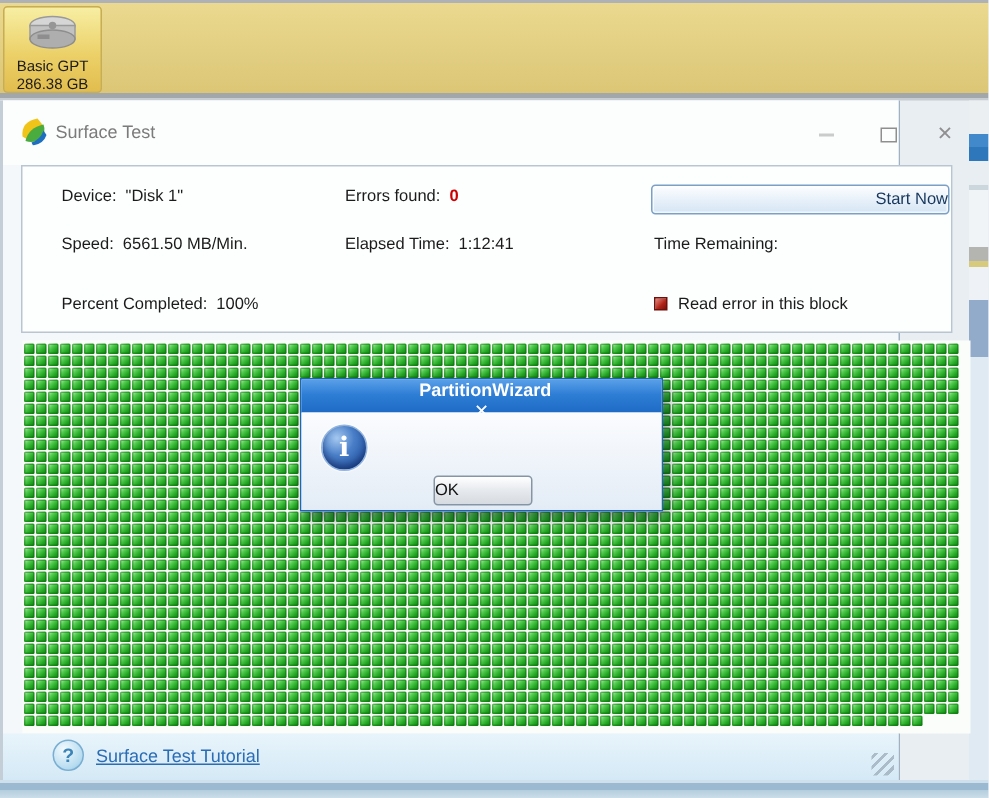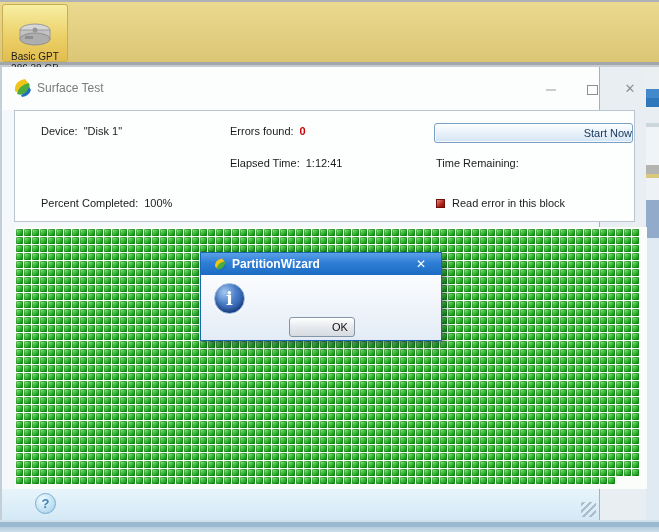--- a/index.html
+++ b/index.html
@@ -4,21 +4,21 @@
 <style>
   * { margin:0; padding:0; box-sizing:border-box; }
   body { font-family:"Liberation Sans", sans-serif; background:#dfe7ee; }
   .screen { position:relative; width:659px; height:532px; overflow:hidden; background:#e9eef3; }
 
   
   .disk-strip { position:absolute; left:0; top:0; width:659px; height:67px;
     background:linear-gradient(180deg,#aeb2b6 0,#aeb2b6 2px,#ead98f 2px,#dcc676 62px,#a2a7ab 62px,#a2a7ab 65px,#c6ccd1 65px); }
   .disk-cell { position:absolute; left:2px; top:4px; width:66px; height:58px;
     background:linear-gradient(180deg,#f7eea3,#ecd169 55%,#e2bd4e); border:1px solid #c9ad52; border-radius:3px;
-    text-align:center; padding-top:16px; }
+    text-align:center; padding-top:3px; }
   .disk-cell .lbl { font-size:10px; color:#1c1c1c; line-height:12px; }
   .partition-cell { position:absolute; left:71px; top:5px; width:586px; height:55px;
     background:linear-gradient(180deg,#fefefc,#f2f5ef 70%,#e9efe9); border:1px solid #bdbcab; border-radius:2px; }
   .usage-bar { position:absolute; left:6px; top:8px; right:7px; height:15px; border:1px solid #9c9c9c;
     background:linear-gradient(180deg,#e9e9e9,#c9c9c9 45%,#adadad); }
   .usage-used { position:absolute; left:0; top:0; bottom:0; width:17px; background:#d6d6d6; border-right:1px solid #a0a0a0; }
   .part-text { position:absolute; left:8px; top:25px; font-size:11px; color:#141414; line-height:14px; }
 
   
   .right-sliver { position:absolute; left:646px; top:67px; width:13px; height:453px;
@@ -73,33 +73,33 @@
     background:repeating-linear-gradient(-45deg,transparent 0 3px,#9fb0bc 3px 5px); opacity:.8; }
 
   
   .bottom-strip { position:absolute; left:0; top:520px; width:659px; height:12px;
     background:linear-gradient(180deg,#cfe0ec 0,#cfe0ec 2px,#9bbad1 2px,#9bbad1 7px,#b5cede 7px,#cbdde9 100%); }
 
   
   .msgbox { position:absolute; left:200px; top:252px; width:242px; height:89px; z-index:10;
     border:1px solid #1b66b5; background:#eef3f9; box-shadow:3px 4px 9px rgba(0,0,30,.45); }
   .msg-title { position:absolute; left:0; top:0; right:0; height:22px;
-    background:linear-gradient(180deg,#5aa0e8,#2f7ed6 45%,#1d6bc4); display:flex; align-items:center; padding:0 12px; }
+    background:linear-gradient(180deg,#5aa0e8,#2f7ed6 45%,#1d6bc4); display:flex; align-items:center; padding:0 12px;flex-direction:column; }
   .msg-title .t { color:#ffffff; font-size:12px; font-weight:bold; margin-left:5px; flex:1; }
   .msg-close { color:#ffffff; font-size:12px; width:16px; text-align:center; cursor:pointer; }
   .msg-body { position:absolute; left:0; top:22px; right:0; bottom:0;
     background:linear-gradient(180deg,#fbfcfe,#e3ecf6); }
   .info-icon { position:absolute; left:13px; top:8px; width:31px; height:31px; border-radius:50%;
     background:radial-gradient(circle at 33% 28%,#a5c9f0 0%,#4a7fc8 40%,#1f4f9e 85%);
     border:1px solid #93b4dd; box-shadow:inset 0 -3px 4px rgba(0,0,40,.35), 0 0 0 1px rgba(255,255,255,.5);
     color:#fff; font-family:"DejaVu Serif", serif; font-weight:bold; font-size:18px; text-align:center; line-height:29px; }
   .msg-text { position:absolute; left:52px; top:15px; font-size:11px; color:#000; white-space:nowrap; }
   .ok-btn { position:absolute; left:88px; top:42px; width:66px; height:20px;
     background:linear-gradient(180deg,#ffffff,#e6e9ed 50%,#d6dbe1); border:1px solid #8595a5; border-radius:3px;
-    font-size:11px; color:#111; text-align:center; line-height:18px; cursor:pointer;padding-left:36px; }
+    font-size:11px; color:#111; text-align:left; line-height:18px; cursor:pointer; }
 </style>
 </head>
 <body>
 
 <div class="screen">
 
   <div class="disk-strip">
     <div class="disk-cell">
       <svg class="hdd" width="40" height="26" viewBox="0 0 40 26">
         <ellipse cx="20" cy="9" rx="15" ry="6" fill="#d6d6d6" stroke="#9a9a9a" stroke-width="1"></ellipse>
@@ -131,20 +131,23 @@
 
     <div class="info-panel">
       <div class="ip" style="left:26px; top:14px;">
         <span>Device:</span><span class="val">"Disk 1"</span>
       </div>
       <div class="ip" style="left:215px; top:14px;">
         <span>Errors found:</span><span class="errors-val">0</span>
       </div>
       <div class="start-btn">Start Now</div>
 
+      <div class="ip" style="left:26px; top:46px;">
+        <span>Speed:</span><span class="val">6561.50 MB/Min.</span>
+      </div>
       <div class="ip" style="left:215px; top:46px;">
         <span>Elapsed Time:</span><span class="val">1:12:41</span>
       </div>
       <div class="ip" style="left:421px; top:46px;">
         <span>Time Remaining:</span>
       </div>
 
       <div class="ip" style="left:26px; top:86px;">
         <span>Percent Completed:</span><span class="val">100%</span>
       </div>
@@ -2646,20 +2649,21 @@
           <span class="block"></span>
           <span class="block"></span>
           <span class="block"></span>
           <span class="block"></span>
           <span class="block"></span>
         </div>
     </div>
 
     <div class="footer">
       <div class="help-icon">?</div>
+      <a class="tutorial-link">Surface Test Tutorial</a>
       <div class="resize-grip"></div>
     </div>
   </div>
 
   <div class="bottom-strip"></div>
 
   <div class="msgbox">
     <div class="msg-title">
       <svg width="14" height="14" viewBox="0 0 20 20">
         <path d="M3 14 Q2 4 13 2 L17 7 Q9 8 8 17 Z" fill="#f0c419"></path>

